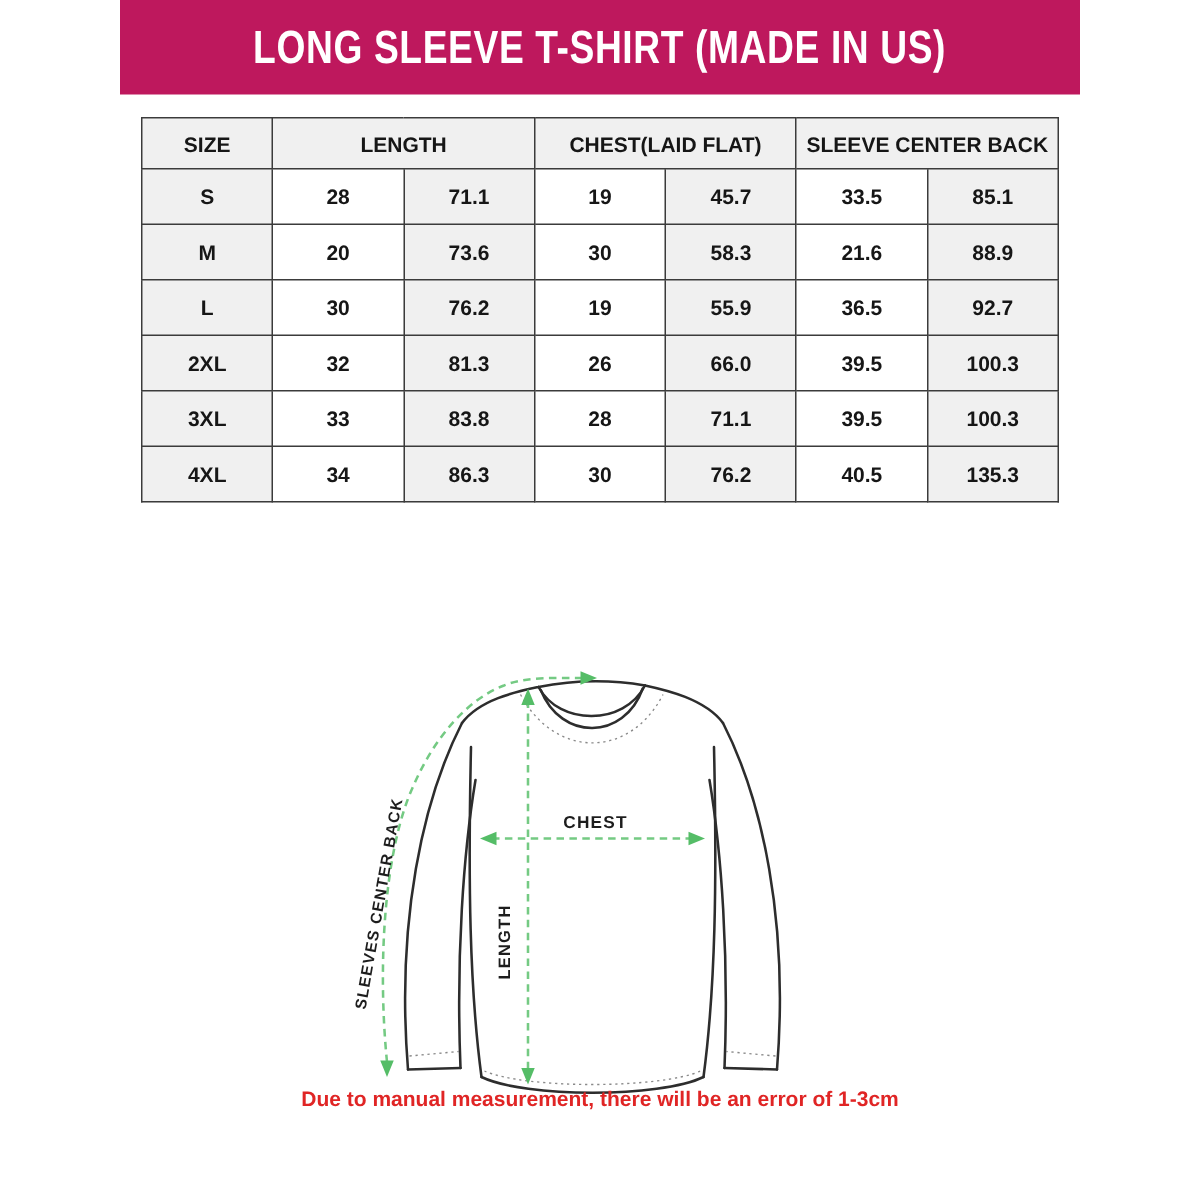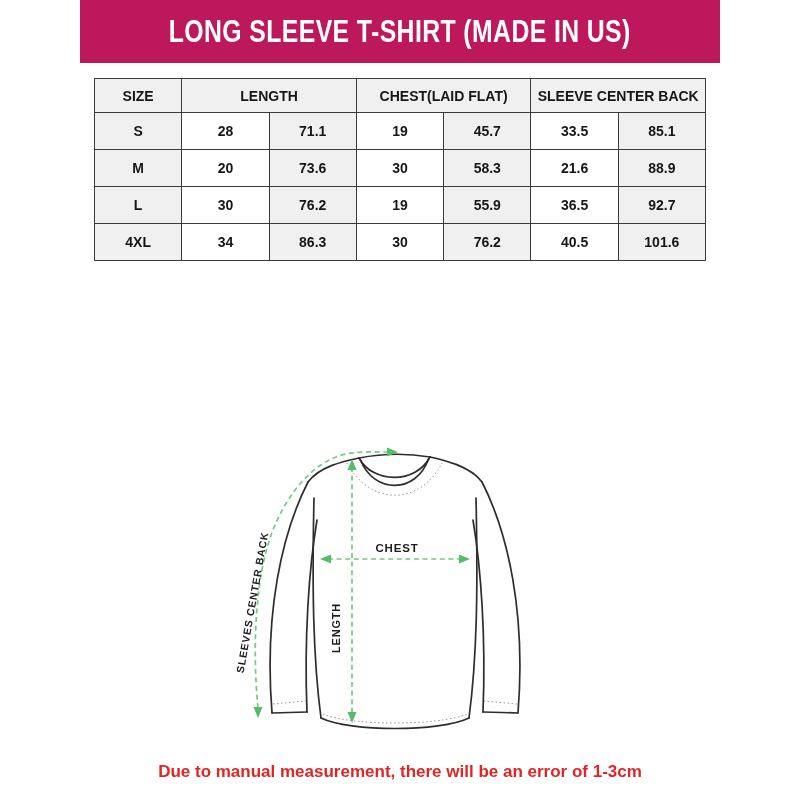--- a/index.html
+++ b/index.html
@@ -21,22 +21,22 @@
     border-collapse:collapse;table-layout:fixed;
     font-size:14px;font-weight:bold;color:#161616;text-align:center;
   }
   table.size-chart th, table.size-chart td{
     border:1.5px solid #3b3b3b;padding:0;height:36px;font-weight:bold;
   }
   tr.group-row th{height:33px;background:#f0f0f0;}
   tr.cells th:nth-child(odd), tr.cells td:nth-child(odd){background:#f0f0f0;}
   .diagram{position:absolute;left:210px;top:438px;width:360px;height:312px;}
   .footer-note{
-    position:absolute;left:0;top:762px;width:800px;text-align:center;
-    font-weight:bold;font-size:17px;
+    position:absolute;left:0;top:724px;width:800px;text-align:center;
+    font-weight:bold;font-size:14px;
   }
   .shirt{stroke:#2d2d2d;stroke-width:1.7;fill:none;stroke-linecap:round;stroke-linejoin:round;}
   .stitch{stroke:#8a8a8a;stroke-width:.9;fill:none;stroke-dasharray:1.5,2.5;}
   .measure{stroke:#74ca83;stroke-width:1.7;fill:none;stroke-dasharray:5,3.6;}
   .ahead{fill:#55bd67;stroke:none;}
   .diag-label{
     font-family:"Liberation Sans", sans-serif;font-weight:bold;fill:#1d1d1d;
     letter-spacing:.8px;
   }
 </style>
@@ -85,27 +85,45 @@
   <tr class="cells">
     <td>L</td>
     <td>30</td>
     <td>76.2</td>
     <td>19</td>
     <td>55.9</td>
     <td>36.5</td>
     <td>92.7</td>
   </tr>
   <tr class="cells">
+    <td>2XL</td>
+    <td>32</td>
+    <td>81.3</td>
+    <td>26</td>
+    <td>66.0</td>
+    <td>39.5</td>
+    <td>100.3</td>
+  </tr>
+  <tr class="cells">
+    <td>3XL</td>
+    <td>33</td>
+    <td>83.8</td>
+    <td>28</td>
+    <td>71.1</td>
+    <td>39.5</td>
+    <td>100.3</td>
+  </tr>
+  <tr class="cells">
     <td>4XL</td>
     <td>34</td>
     <td>86.3</td>
     <td>30</td>
     <td>76.2</td>
     <td>40.5</td>
-    <td>101.6</td>
+    <td>135.3</td>
   </tr>
 </tbody>
   </table>
 
 <div class="diagram">
   <svg viewBox="0 0 360 312" width="360" height="312" xmlns="http://www.w3.org/2000/svg">
 
     <g>
 
       <path class="shirt" d="M149,20 Q184.5,13 220,19"></path>

